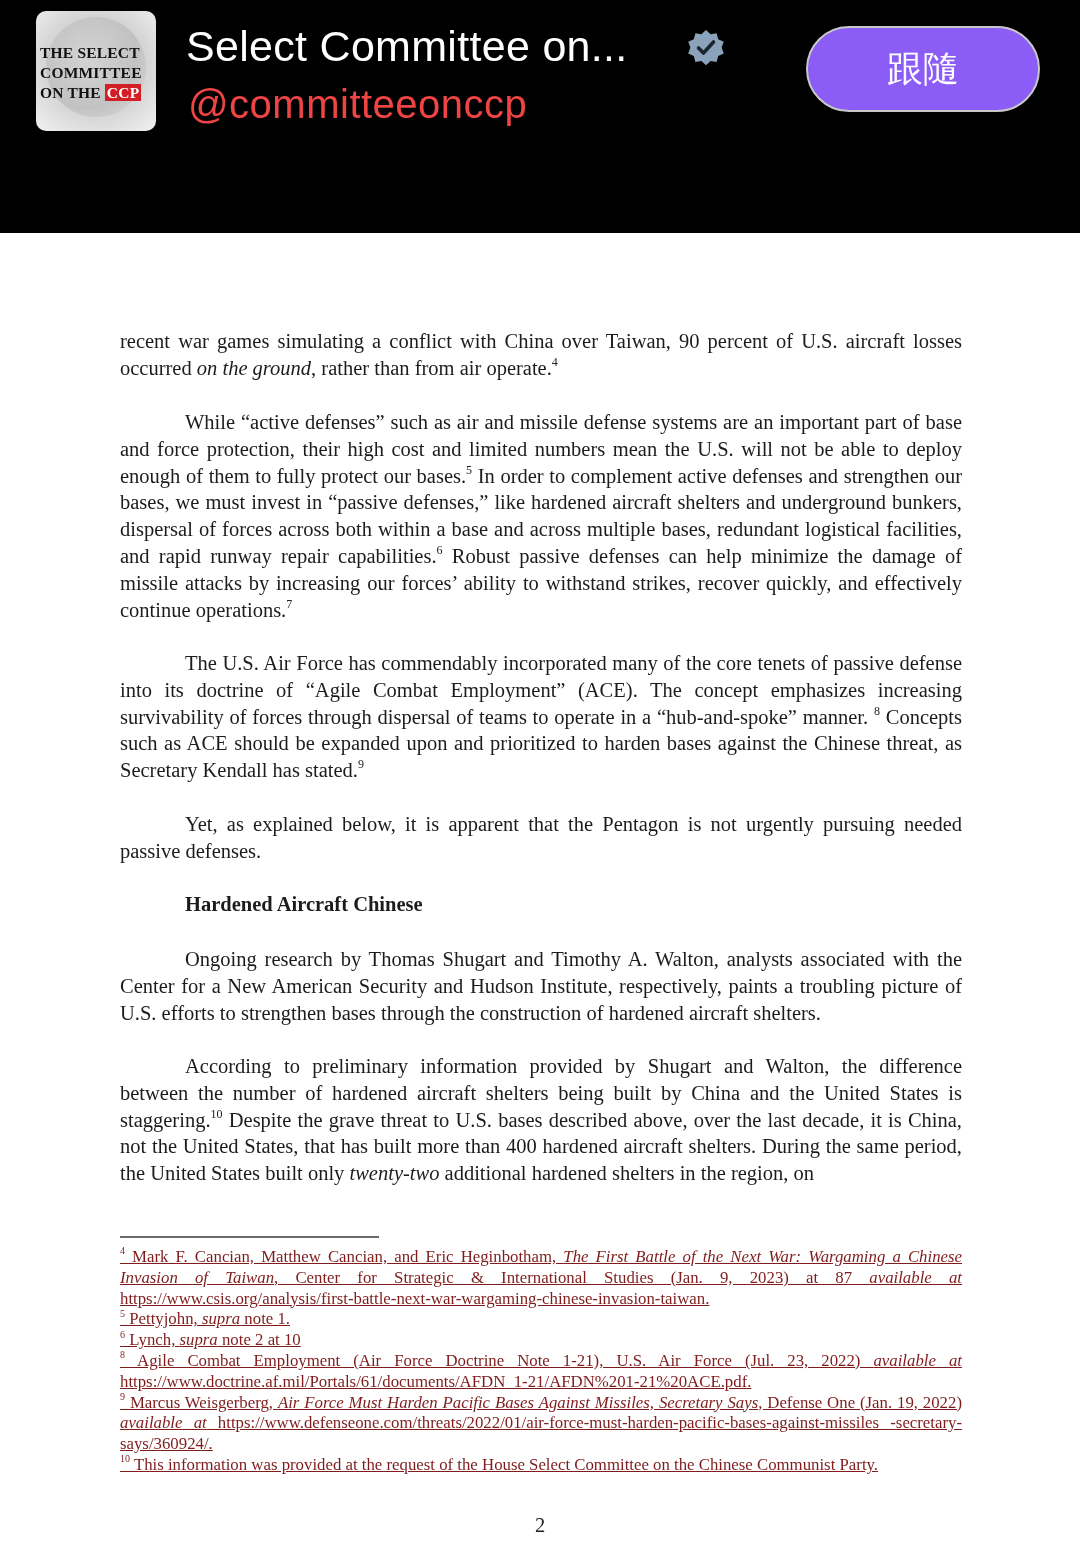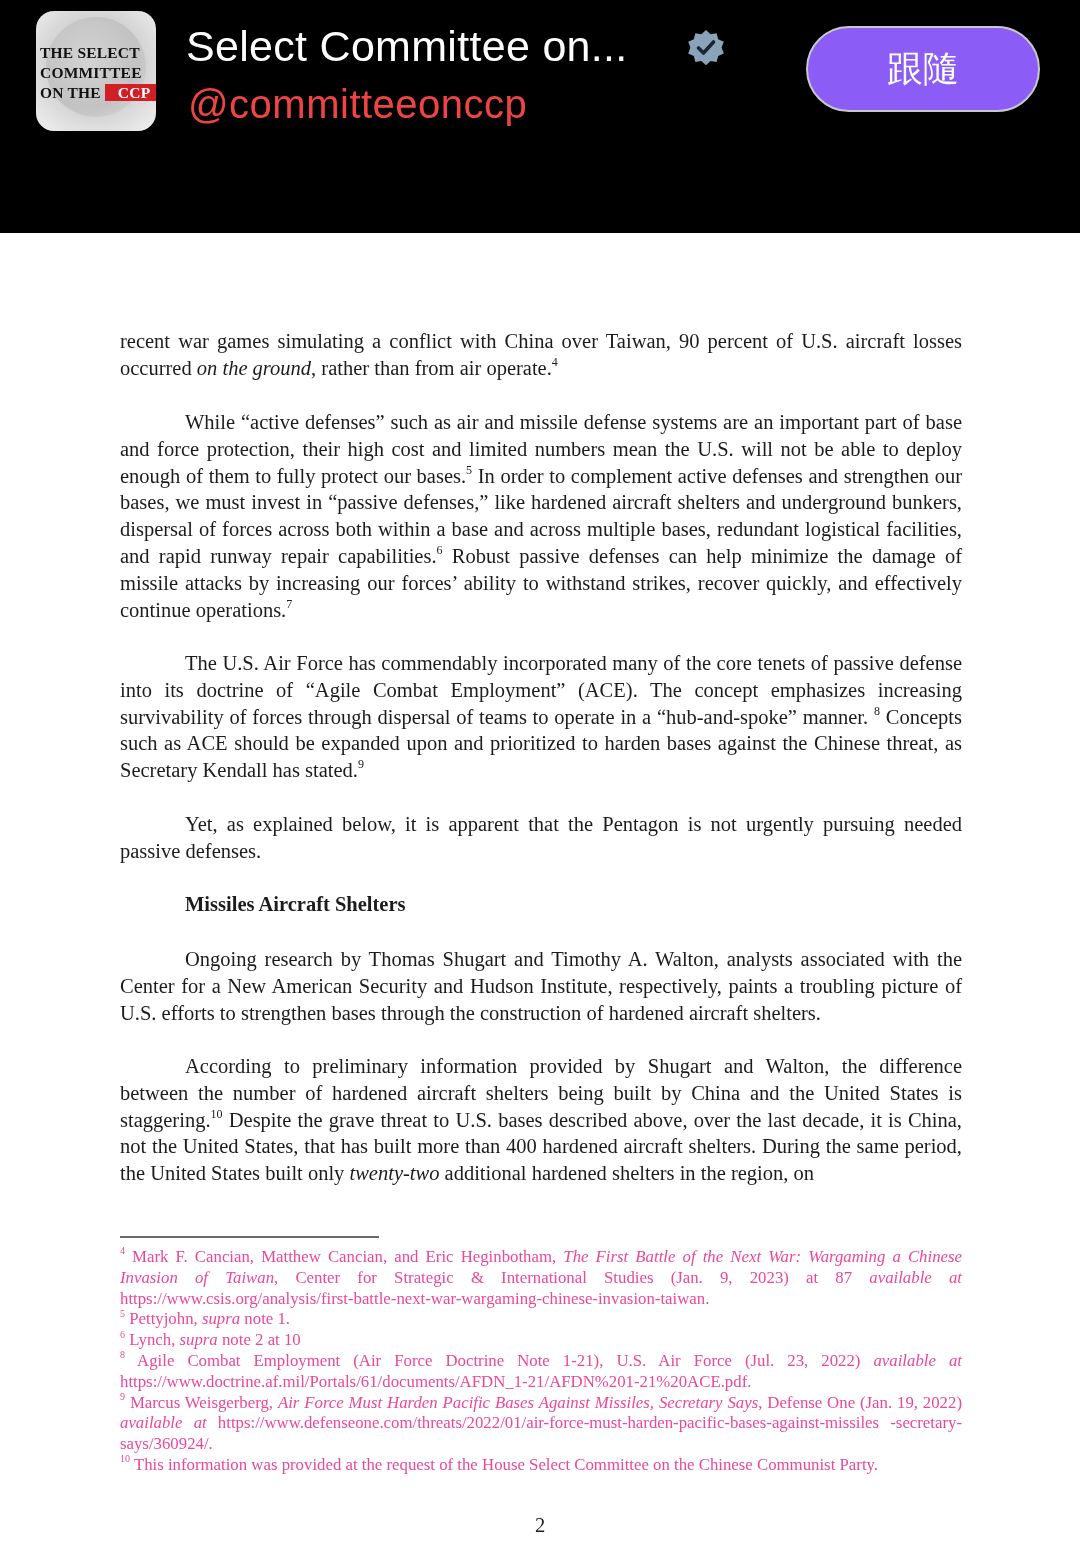--- a/index.html
+++ b/index.html
@@ -1,35 +1,35 @@
 <!DOCTYPE html>
 <html><head>
 <meta charset="utf-8">
 <style>
   html, body { margin:0; padding:0; }
   body { width:1080px; height:1561px; background:#fff; position:relative; overflow:hidden; font-family:"Liberation Serif", serif; color:#1a1a1a; }
   .topbar { position:absolute; left:0; top:0; width:1080px; height:233px; background:#000; }
-  .avatar { position:absolute; left:36px; top:11px; width:120px; height:120px; border-radius:18px; background:radial-gradient(circle at 50% 45%, #e8e8e8 0%, #d4d4d4 55%, #f2f2f2 100%); overflow:hidden; }
+  .avatar { position:absolute; left:36px; top:11px; width:120px; height:120px; border-radius:10px; background:radial-gradient(circle at 50% 45%, #e8e8e8 0%, #d4d4d4 55%, #f2f2f2 100%); overflow:hidden; }
   .avatar .globe { position:absolute; left:10px; top:6px; width:100px; height:100px; border-radius:50%; background:radial-gradient(circle at 40% 40%, #cfcfcf, #bdbdbd 60%, #e2e2e2 100%); opacity:.8; }
   .avatar .logo-text { position:absolute; left:4px; top:32px; width:114px; font-family:"Liberation Serif", serif; font-weight:bold; color:#111; font-size:15.5px; line-height:20px; letter-spacing:0.2px; }
   .avatar .logo-line { display:block; white-space:nowrap; }
-  .avatar .ccp { background:#d21f26; color:#fff; padding:0 13px; }
+  .avatar .ccp { background:#d21f26; color:#fff; padding:0 2px; }
   .name { position:absolute; left:186px; top:22px; font-family:"Liberation Sans", sans-serif; font-weight:normal; font-size:43px; color:#fff; letter-spacing:0.3px; white-space:nowrap; }
   .verified { position:absolute; left:686px; top:28px; width:40px; height:40px; }
   .handle { position:absolute; left:188px; top:82px; font-family:"Liberation Sans", sans-serif; font-size:40px; color:#ef4444; letter-spacing:0.5px; }
   .follow { position:absolute; left:806px; top:26px; width:234px; height:86px; border:2.5px solid #c8c8c8; border-radius:44px; box-sizing:border-box; background:#8b5cf6; color:#fff; font-family:"DejaVu Sans", sans-serif; font-weight:normal; font-size:36px; display:flex; align-items:center; justify-content:center; cursor:pointer; }
 
   .page { position:absolute; left:0; top:233px; width:1080px; height:1328px; background:#fff; }
   .body { position:absolute; left:120px; width:842px; font-size:20.5px; line-height:26.8px; text-align:justify; color:#1c1c1c; }
   .para { margin:0; text-align-last:left; }
   .para.indent { text-indent:65px; }
   .heading { position:absolute; left:185px; font-weight:bold; font-size:20.5px; color:#1c1c1c; }
   sup { font-size:12px; line-height:0; vertical-align:super; position:relative; top:-1px; }
   .rule { position:absolute; left:120px; top:1003px; width:259px; height:2px; background:#6a6a6a; }
-  .fn { position:absolute; left:120px; width:842px; font-size:16.8px; line-height:20.8px; text-align:justify; color:#ec4899; }
+  .fn { position:absolute; left:120px; width:842px; font-size:16.8px; line-height:20.8px; text-align:justify; color:#7f1d1d;text-decoration:underline; }
   .fn p { margin:0; text-align-last:left; }
   .fn sup { font-size:10px; }
   .pagenum { position:absolute; left:0; width:1080px; top:1281px; text-align:center; font-size:20.5px; color:#222; }
 </style>
 </head>
 <body>
 
 <div class="topbar">
   <div class="avatar">
     <div class="globe"></div>
@@ -54,21 +54,21 @@
   </div>
   <div class="body" style="top:176px;">
     <p class="para indent"><span>While “active defenses” such as air and missile defense systems are an important part of base and force protection, their high cost and limited numbers mean the U.S. will not be able to deploy enough of them to fully protect our bases.</span><sup>5</sup><span> In order to complement active defenses and strengthen our bases, we must invest in “passive defenses,” like hardened aircraft shelters and underground bunkers, dispersal of forces across both within a base and across multiple bases, redundant logistical facilities, and rapid runway repair capabilities.</span><sup>6</sup><span> Robust passive defenses can help minimize the damage of missile attacks by increasing our forces’ ability to withstand strikes, recover quickly, and effectively continue operations.</span><sup>7</sup></p>
   </div>
   <div class="body" style="top:417px;">
     <p class="para indent"><span>The U.S. Air Force has commendably incorporated many of the core tenets of passive defense into its doctrine of “Agile Combat Employment” (ACE). The concept emphasizes increasing survivability of forces through dispersal of teams to operate in a “hub-and-spoke” manner. </span><sup>8</sup><span> Concepts such as ACE should be expanded upon and prioritized to harden bases against the Chinese threat, as Secretary Kendall has stated.</span><sup>9</sup></p>
   </div>
   <div class="body" style="top:578px;">
     <p class="para indent"><span>Yet, as explained below, it is apparent that the Pentagon is not urgently pursuing needed passive defenses.</span></p>
   </div>
-  <div class="heading" style="top:660px;">Missiles Aircraft Shelters</div>
+  <div class="heading" style="top:660px;">Hardened Aircraft Chinese</div>
   <div class="body" style="top:713px;">
     <p class="para indent"><span>Ongoing research by Thomas Shugart and Timothy A. Walton, analysts associated with the Center for a New American Security and Hudson Institute, respectively, paints a troubling picture of U.S. efforts to strengthen bases through the construction of hardened aircraft shelters.</span></p>
   </div>
   <div class="body" style="top:820px;">
     <p class="para indent"><span>According to preliminary information provided by Shugart and Walton, the difference between the number of hardened aircraft shelters being built by China and the United States is staggering.</span><sup>10</sup><span> Despite the grave threat to U.S. bases described above, over the last decade, it is China, not the United States, that has built more than 400 hardened aircraft shelters. During the same period, the United States built only </span><i>twenty-two</i><span> additional hardened shelters in the region, on</span></p>
   </div>
 
   <div class="rule"></div>
 
   <div class="fn" style="top:1014px;">

